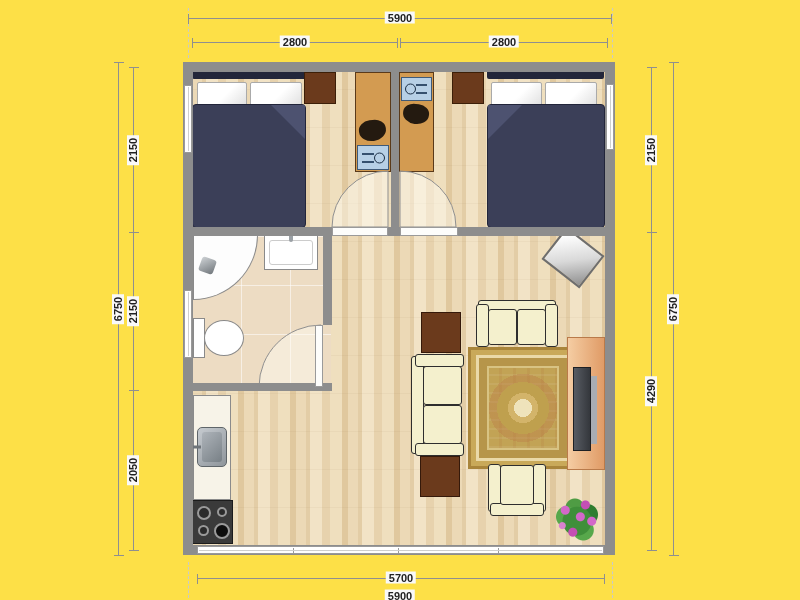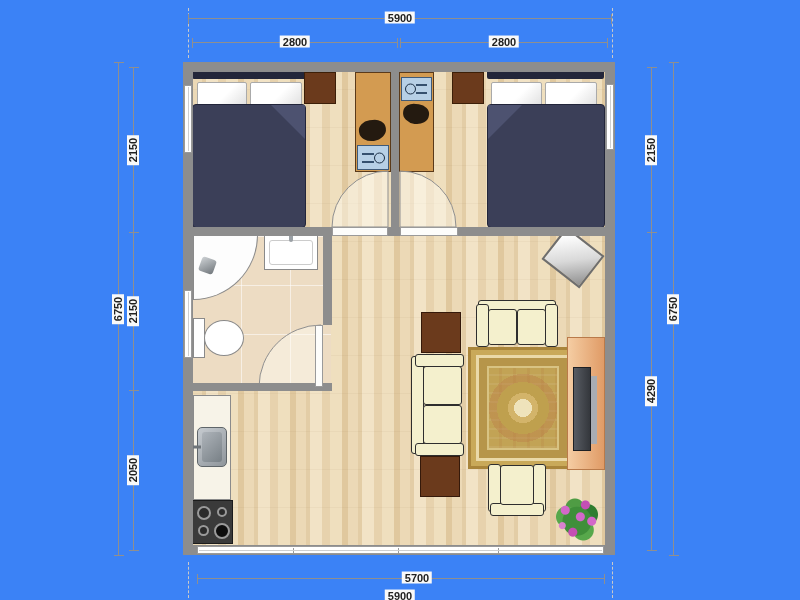--- a/index.html
+++ b/index.html
@@ -1,16 +1,16 @@
 <!DOCTYPE html>
 <html><head>
 <meta charset="utf-8">
 <style>
   html,body{margin:0;padding:0;background:#f9f9f9;}
-  #canvas{position:relative;width:800px;height:600px;background:#3b82f6;overflow:hidden;
+  #canvas{position:relative;width:800px;height:600px;background:#fde047;overflow:hidden;
           font-family:"Liberation Sans",sans-serif;}
   .abs{position:absolute;}
   
   .wall{position:absolute;background:#8d8d8d;}
   .floor-wood{position:absolute;
     background:
       repeating-linear-gradient(0deg, rgba(120,90,50,0.05) 0 1px, transparent 1px 38px),
       repeating-linear-gradient(90deg,
         #ecd9b6 0px,#ecd9b6 10px,#e3cda6 10px,#e3cda6 14px,
         #f2e3c6 14px,#f2e3c6 26px,#e7d2ad 26px,#e7d2ad 34px,
@@ -245,16 +245,16 @@
     <div class="tick-h" style="left:-5px;top:165px;"></div>
   </div>
   <span class="dim-label vert" style="left:651px;top:150px;">2150</span>
   <span class="dim-label vert" style="left:651px;top:391px;">4290</span>
   <div class="dim-v" style="left:673px;top:62px;height:494px;"></div>
   <span class="dim-label vert" style="left:673px;top:309px;">6750</span>
 
   <div class="ext-dash" style="left:188px;top:562px;height:36px;"></div>
   <div class="ext-dash" style="left:612px;top:562px;height:36px;"></div>
   <div class="dim-h" style="left:197px;top:578px;width:408px;"></div>
-  <span class="dim-label" style="left:401px;top:578px;margin-left:16px;">5700</span>
+  <span class="dim-label" style="left:401px;top:578px;">5700</span>
   <span class="dim-label" style="left:400px;top:596px;">5900</span>
 
 </div>
 
 </body></html>

